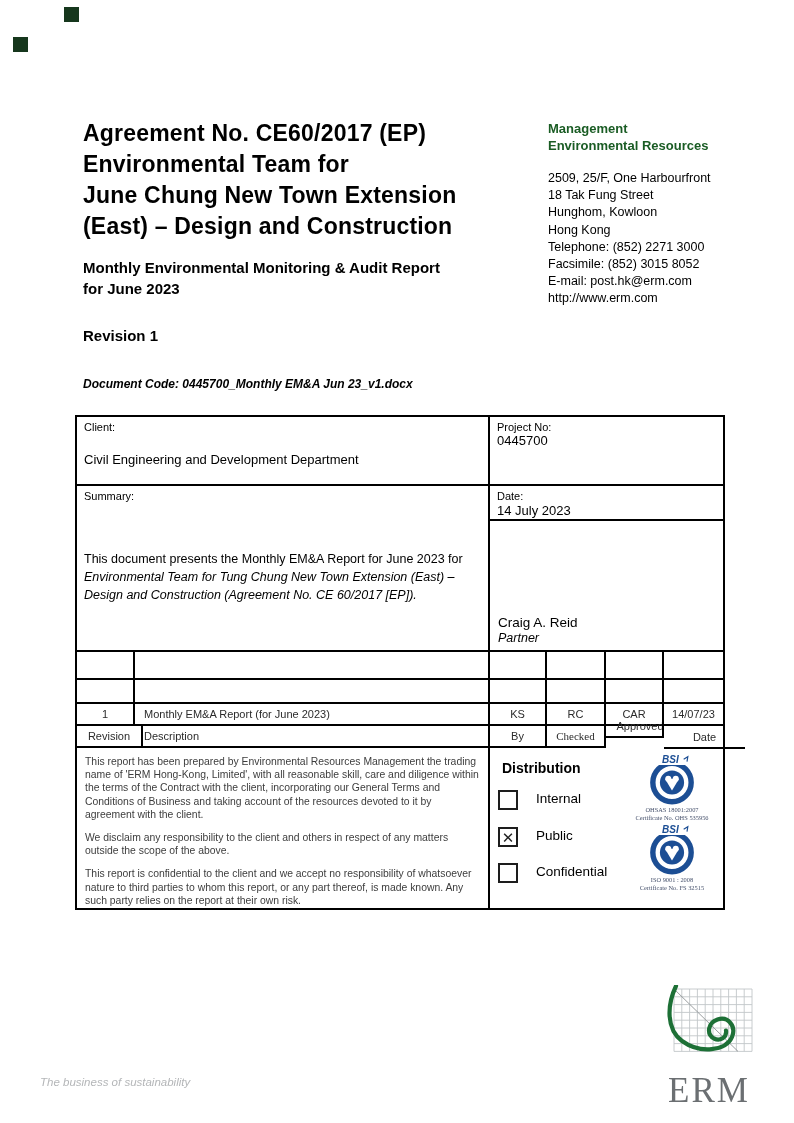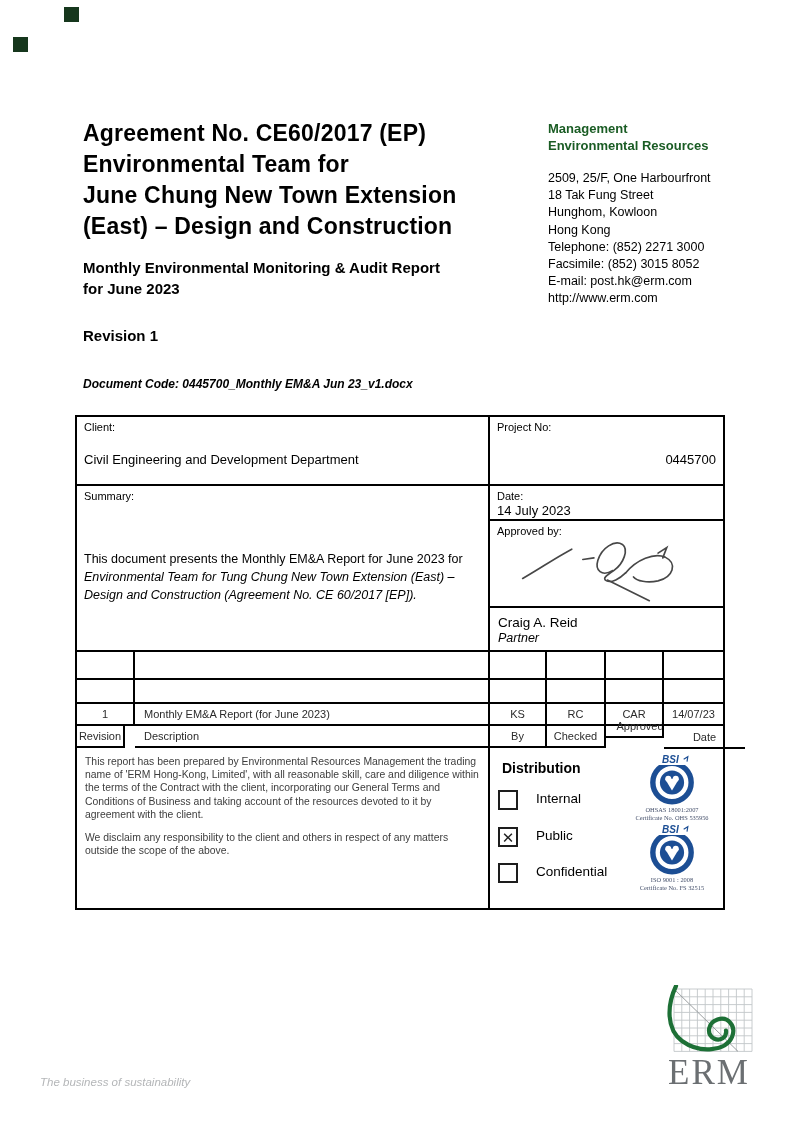--- a/index.html
+++ b/index.html
@@ -28,21 +28,21 @@
              border:2px solid #000;box-sizing:border-box;}
   .cell{position:absolute;box-sizing:border-box;overflow:hidden;}
   .br{border-right:2px solid #000;}
   .bb{border-bottom:2px solid #000;}
   .lab{font-size:11px;padding:4px 7px 0 7px;}
   .val{font-size:13px;padding:0 7px;}
 
   .c-client{left:0;top:0;width:413px;height:69px;}
   .c-client .val{margin-top:19px;}
   .c-project{left:413px;top:0;width:233px;height:69px;}
-  .c-project .val{margin-top:19px;text-align:right;}
+  .c-project .val{}
   .c-summary{left:0;top:69px;width:413px;height:166px;}
   .summary-text{font-size:12.5px;line-height:18px;padding:0 10px 0 7px;margin-top:48px;}
   .c-date{left:413px;top:69px;width:233px;height:35px;}
   .c-date .val{margin-top:1px;}
   .c-approved{left:413px;top:104px;width:233px;height:87px;}
   .sig-wrap{position:absolute;left:4px;top:10px;width:222px;height:76px;}
   .c-name{left:413px;top:191px;width:233px;height:44px;}
   .approver-name{font-size:13.5px;padding:7px 8px 0 8px;}
   .approver-title{font-size:12.5px;font-style:italic;padding:1px 8px;}
 
@@ -65,21 +65,21 @@
   .badge-block svg{display:block;margin:0 auto;}
   .badge-cap{font-family:"Liberation Serif", serif;font-size:6.4px;line-height:8px;color:#45506b;}
 
   
   .footer-tagline{position:absolute;left:40px;top:1076px;font-size:11.5px;font-style:italic;
                   color:#b4b6b8;}
 
   
   .erm-logo{position:absolute;left:650px;top:985px;width:118px;}
   .erm-logo svg{display:block;margin:0 auto;}
-  .erm-logo-text{margin-top:0;text-align:center;font-family:"Liberation Serif", serif;
+  .erm-logo-text{margin-top:18px;text-align:center;font-family:"Liberation Serif", serif;
                  font-size:35px;color:#6b6f72;letter-spacing:2px;line-height:36px;}
 </style>
 </head>
 <body>
 
 <div class="page">
 
   <div class="reg-mark m1"></div>
   <div class="reg-mark m2"></div>
 
@@ -129,35 +129,20 @@
     <div class="cell c-summary br bb">
       <div class="lab">Summary:</div>
       <p class="summary-text"><span>This document presents the Monthly EM&amp;A Report for June 2023 for </span><i>Environmental Team for Tung Chung New Town Extension (East) – Design and Construction (Agreement No. CE 60/2017 [EP]).</i></p>
     </div>
 
     <div class="cell c-date bb">
       <div class="lab">Date:</div>
       <div class="val">14 July 2023</div>
     </div>
 
-    <div class="cell c-approved bb">
-      <div class="lab">Approved by:</div>
-      <div class="sig-wrap">
-        <svg viewBox="0 0 220 96" width="222" height="76">
-          <g fill="none" stroke="#474747" stroke-width="2.1" stroke-linecap="round">
-            <path d="M6,60 C30,46 54,30 68,23"></path>
-            <path d="M82,36 L96,34"></path>
-            <path d="M120,50 C106,58 97,50 101,37 C106,21 122,11 132,17 C140,23 134,41 121,50 C112,56 106,60 112,63 C118,66 129,60 136,53"></path>
-            <path d="M136,53 C150,36 172,27 186,33 C202,41 196,58 177,63 C163,66 150,63 146,58"></path>
-            <path d="M177,28 L188,21 L183,34"></path>
-            <path d="M113,62 L166,88"></path>
-          </g>
-        </svg>
-      </div>
-    </div>
 
     <div class="cell c-name bb">
       <div class="approver-name">Craig A. Reid</div>
       <div class="approver-title">Partner</div>
     </div>
 
     <div class="cell rev-cell br bb" style="left:0;top:235px;width:58px;height:28px;"></div>
     <div class="cell rev-cell left br bb" style="left:58px;top:235px;width:355px;height:28px;"></div>
     <div class="cell rev-cell br bb" style="left:413px;top:235px;width:57px;height:28px;"></div>
     <div class="cell rev-cell br bb" style="left:470px;top:235px;width:59px;height:28px;"></div>
@@ -171,31 +156,32 @@
     <div class="cell rev-cell br bb" style="left:529px;top:263px;width:58px;height:24px;"></div>
     <div class="cell rev-cell bb" style="left:587px;top:263px;width:59px;height:24px;"></div>
 
     <div class="cell rev-cell br bb" style="left:0;top:287px;width:58px;height:22px;">1</div>
     <div class="cell rev-cell left br bb" style="left:58px;top:287px;width:355px;height:22px;">Monthly EM&amp;A Report (for June 2023)</div>
     <div class="cell rev-cell br bb" style="left:413px;top:287px;width:57px;height:22px;">KS</div>
     <div class="cell rev-cell br bb" style="left:470px;top:287px;width:59px;height:22px;">RC</div>
     <div class="cell rev-cell br bb" style="left:529px;top:287px;width:58px;height:22px;">CAR</div>
     <div class="cell rev-cell bb" style="left:587px;top:287px;width:59px;height:22px;">14/07/23</div>
 
-    <div class="cell rev-cell br bb" style="left:0;top:309px;width:48px;height:22px;">Revision</div>
+    <div class="cell rev-cell br bb" style="left:0;top:309px;width:66px;height:22px;">Revision</div>
     <div class="cell rev-cell left br bb" style="left:58px;top:309px;width:355px;height:22px;">Description</div>
     <div class="cell rev-cell br bb" style="left:413px;top:309px;width:57px;height:22px;">By</div>
-    <div class="cell rev-cell br bb" style="left:470px;top:309px;width:59px;height:22px;">Checked</div>
+    <div class="cell rev-cell br bb" style="left:470px;top:309px;width:59px;height:22px;font-family:Liberation Serif, serif;">Checked</div>
     <div class="cell rev-cell br bb" style="left:529px;top:299px;width:58px;height:22px;padding-left:12px;">Approved</div>
     <div class="cell rev-cell bb" style="left:587px;top:310px;width:81px;height:22px;">Date</div>
 
     <div class="cell c-disclaimer br">
       <div class="disc-pad">
         <p>This report has been prepared by Environmental Resources Management the trading name of 'ERM Hong-Kong, Limited', with all reasonable skill, care and diligence within the terms of the Contract with the client, incorporating our General Terms and Conditions of Business and taking account of the resources devoted to it by agreement with the client.</p>
         <p>We disclaim any responsibility to the client and others in respect of any matters outside the scope of the above.</p>
+        <p>This report is confidential to the client and we accept no responsibility of whatsoever nature to third parties to whom this report, or any part thereof, is made known. Any such party relies on the report at their own risk.</p>
       </div>
     </div>
 
     <div class="cell c-dist">
       <div class="dist-label">Distribution</div>
 
       <div class="dist-row" style="top:42px;">
         <span class="dist-box"></span>
         <span class="dist-text">Internal</span>
       </div>

